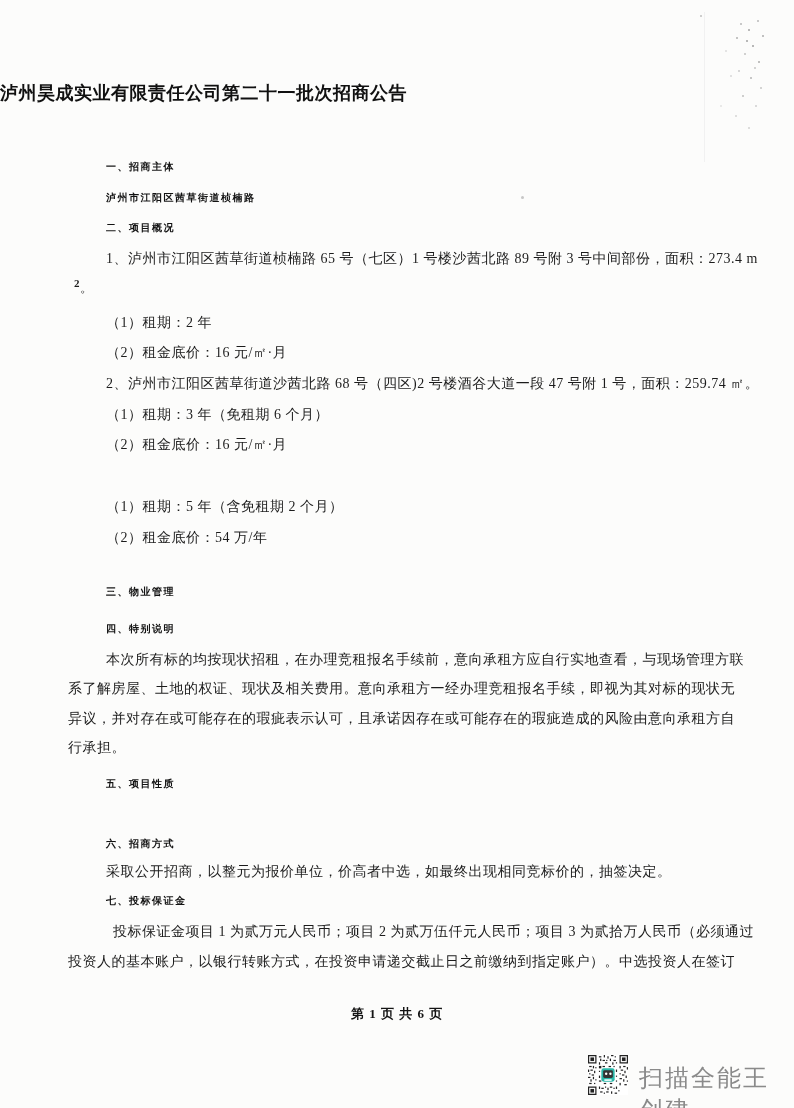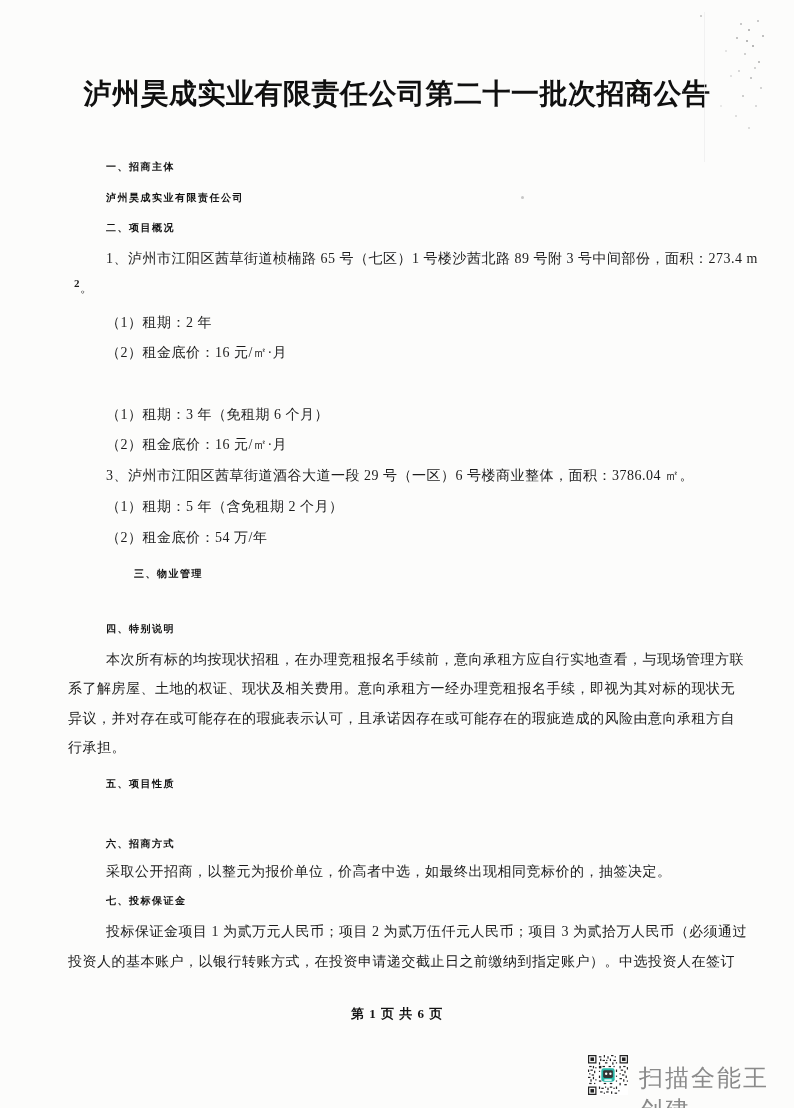--- a/index.html
+++ b/index.html
@@ -14,23 +14,23 @@
   }
   .body {
     font-family:Liberation Serif, serif;
     font-size:14px; font-weight:500; letter-spacing:0.5px; color:#1c1c1c;
   }
   .hd {
     font-family:"Liberation Sans","DejaVu Sans",sans-serif;
     font-size:10px; font-weight:700; letter-spacing:1.5px; color:#121212;
   }
   .title {
-    left:0; right:0; text-align:center; top:80px; height:28px;
-    font-family:Liberation Serif, serif;
-    font-size:28px; font-weight:700; letter-spacing:0.5px; line-height:28px; color:#101010;
+    left:0; right:0; top:80px; height:28px;
+    font-family:Liberation Mono, monospace;
+    font-size:18px; font-weight:700; letter-spacing:0.5px; line-height:28px; color:#101010;
   }
   .sup2 { font-size:13px; }
   .sup2 .raise { position:relative; top:-5px; font-size:11px; font-weight:700; }
   .footer {
     left:0; right:0; text-align:center; top:1003px;
     font-family:"Liberation Serif","DejaVu Serif",serif;
     font-size:13px; font-weight:700; letter-spacing:1px; color:#141414;
   }
   .watermark-label {
     position:absolute; left:639px; top:1062px;
@@ -59,51 +59,51 @@
 
 <div class="sheet">
 
   <div class="ln title">泸州昊成实业有限责任公司第二十一批次招商公告</div>
 
   <span class="noise"></span>
   <span class="edge-streak"></span>
   <span class="dot-artifact" style="left:521px; top:196px; width:3px; height:3px;"></span>
 
   <div class="ln hd" style="top:156px; left:106px;">一、招商主体</div>
-  <div class="ln hd" style="top:187px; left:106px;">泸州昊成实业有限责任公司</div>
+  <div class="ln hd" style="top:187px; left:106px;">泸州市江阳区茜草街道桢楠路</div>
 
   <div class="ln hd" style="top:217px; left:106px;">二、项目概况</div>
 
   <div class="ln body" style="top:248px; left:106px;">1、泸州市江阳区茜草街道桢楠路 65 号（七区）1 号楼沙茜北路 89 号附 3 号中间部份，面积：273.4 m</div>
   <div class="ln body sup2" style="top:277px; left:74px;"><span class="raise">2</span><span>。</span></div>
   <div class="ln body" style="top:312px; left:106px;">（1）租期：2 年</div>
   <div class="ln body" style="top:342px; left:106px;">（2）租金底价：16 元/㎡·月</div>
 
+  <div class="ln body" style="top:373px; left:106px;">2、泸州市江阳区茜草街道沙茜北路 68 号（四区)2 号楼酒谷大道一段 47 号附 1 号，面积：259.74 ㎡。</div>
   <div class="ln body" style="top:404px; left:106px;">（1）租期：3 年（免租期 6 个月）</div>
   <div class="ln body" style="top:434px; left:106px;">（2）租金底价：16 元/㎡·月</div>
 
-  <div class="ln body" style="top:465px; left:106px;">3、泸州市江阳区茜草街道酒谷大道一段 29 号（一区）6 号楼商业整体，面积：3786.04 ㎡。</div>
   <div class="ln body" style="top:496px; left:106px;">（1）租期：5 年（含免租期 2 个月）</div>
   <div class="ln body" style="top:527px; left:106px;">（2）租金底价：54 万/年</div>
 
-  <div class="ln hd" style="top:563px; left:106px;margin-left:28px;">三、物业管理</div>
+  <div class="ln hd" style="top:581px; left:106px;">三、物业管理</div>
 
   <div class="ln hd" style="top:618px; left:106px;">四、特别说明</div>
   <div class="ln body" style="top:649px; left:68px; padding-left:38px;">本次所有标的均按现状招租，在办理竞租报名手续前，意向承租方应自行实地查看，与现场管理方联</div>
   <div class="ln body" style="top:708px; left:68px;">异议，并对存在或可能存在的瑕疵表示认可，且承诺因存在或可能存在的瑕疵造成的风险由意向承租方自</div>
   <div class="ln body" style="top:678px; left:68px;">系了解房屋、土地的权证、现状及相关费用。意向承租方一经办理竞租报名手续，即视为其对标的现状无</div>
   <div class="ln body" style="top:737px; left:68px;text-align:right;">行承担。</div>
 
   <div class="ln hd" style="top:773px; left:106px;">五、项目性质</div>
 
   <div class="ln hd" style="top:833px; left:106px;">六、招商方式</div>
   <div class="ln body" style="top:861px; left:106px;">采取公开招商，以整元为报价单位，价高者中选，如最终出现相同竞标价的，抽签决定。</div>
 
   <div class="ln hd" style="top:890px; left:106px;">七、投标保证金</div>
-  <div class="ln body" style="top:921px; left:68px; padding-left:38px;text-align:center;">投标保证金项目 1 为贰万元人民币；项目 2 为贰万伍仟元人民币；项目 3 为贰拾万人民币（必须通过</div>
+  <div class="ln body" style="top:921px; left:75px; padding-left:38px;text-align:center;">投标保证金项目 1 为贰万元人民币；项目 2 为贰万伍仟元人民币；项目 3 为贰拾万人民币（必须通过</div>
   <div class="ln body" style="top:951px; left:68px;">投资人的基本账户，以银行转账方式，在投资申请递交截止日之前缴纳到指定账户）。中选投资人在签订</div>
 
   <div class="ln footer">第 1 页 共 6 页</div>
 
   <svg class="qr" viewBox="0 0 33 33" xmlns="http://www.w3.org/2000/svg">
     <rect width="33" height="33" fill="#ffffff"></rect>
     <g fill="#222222">
       <path fill-rule="evenodd" d="M0 0h7v7H0zM1 1v5h5V1z"></path>
         <rect x="2" y="2" width="3" height="3"></rect>
       <path fill-rule="evenodd" d="M26 0h7v7h-7zM27 1v5h5V1z"></path>

